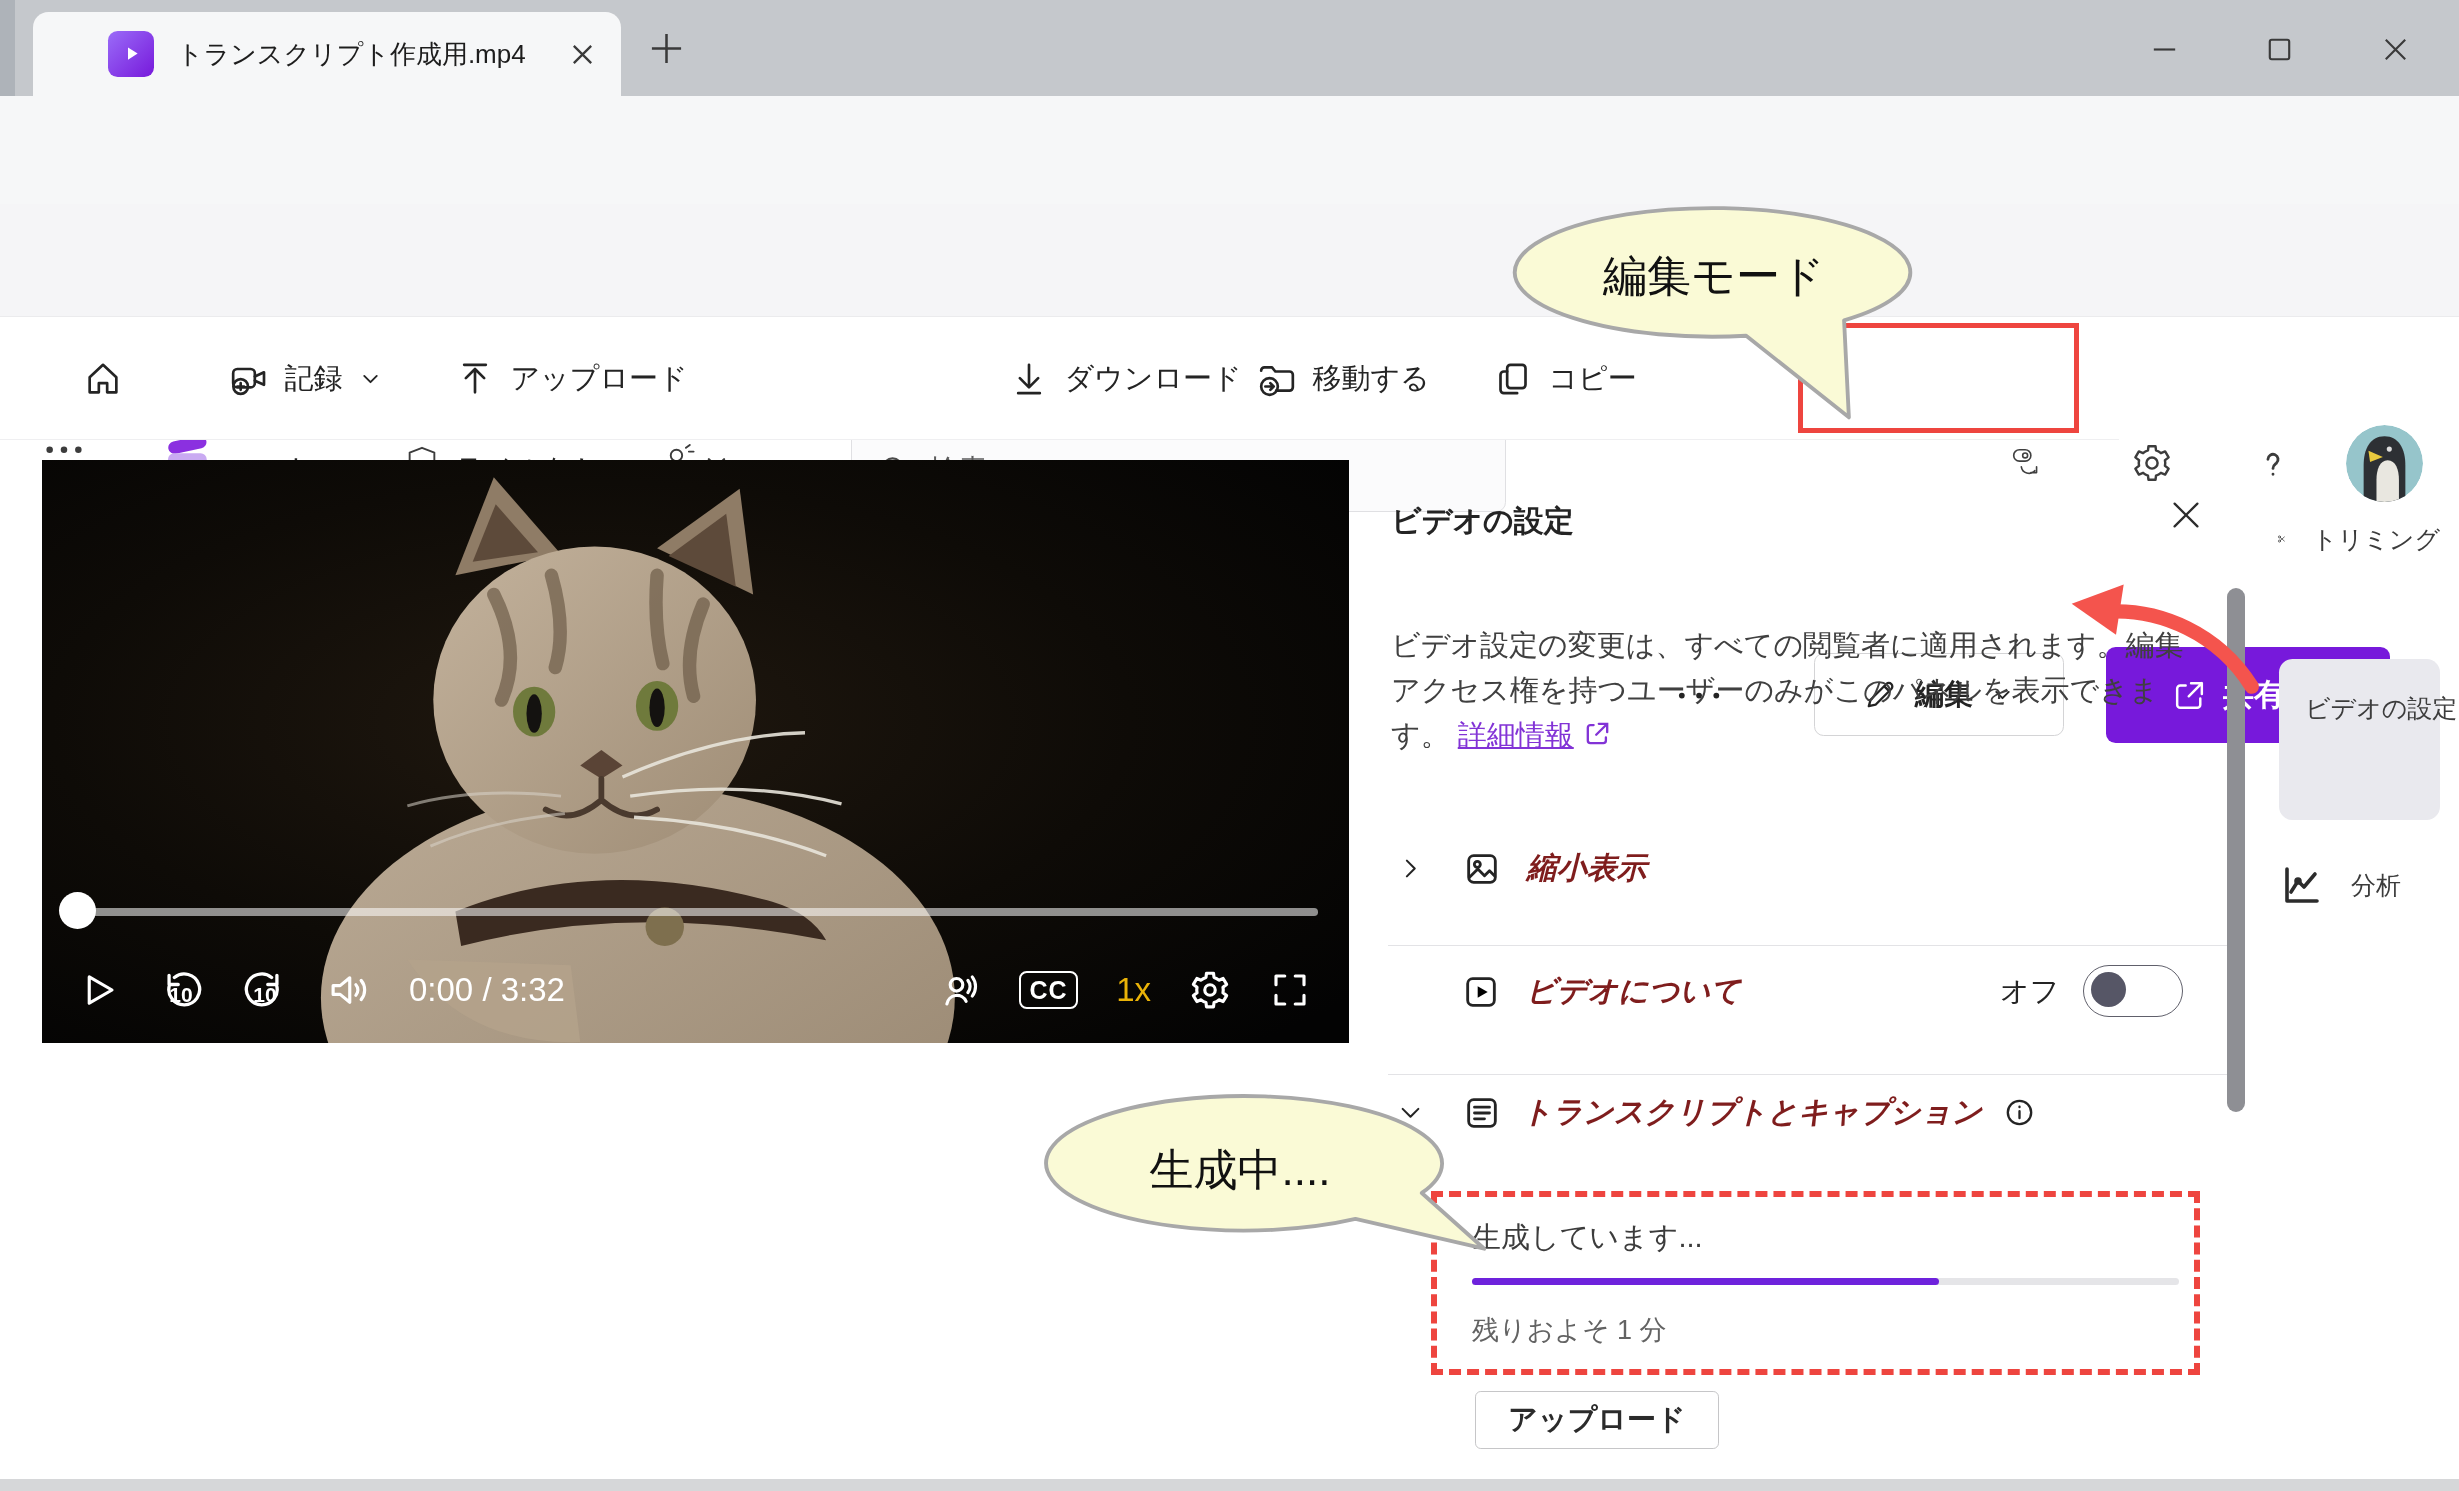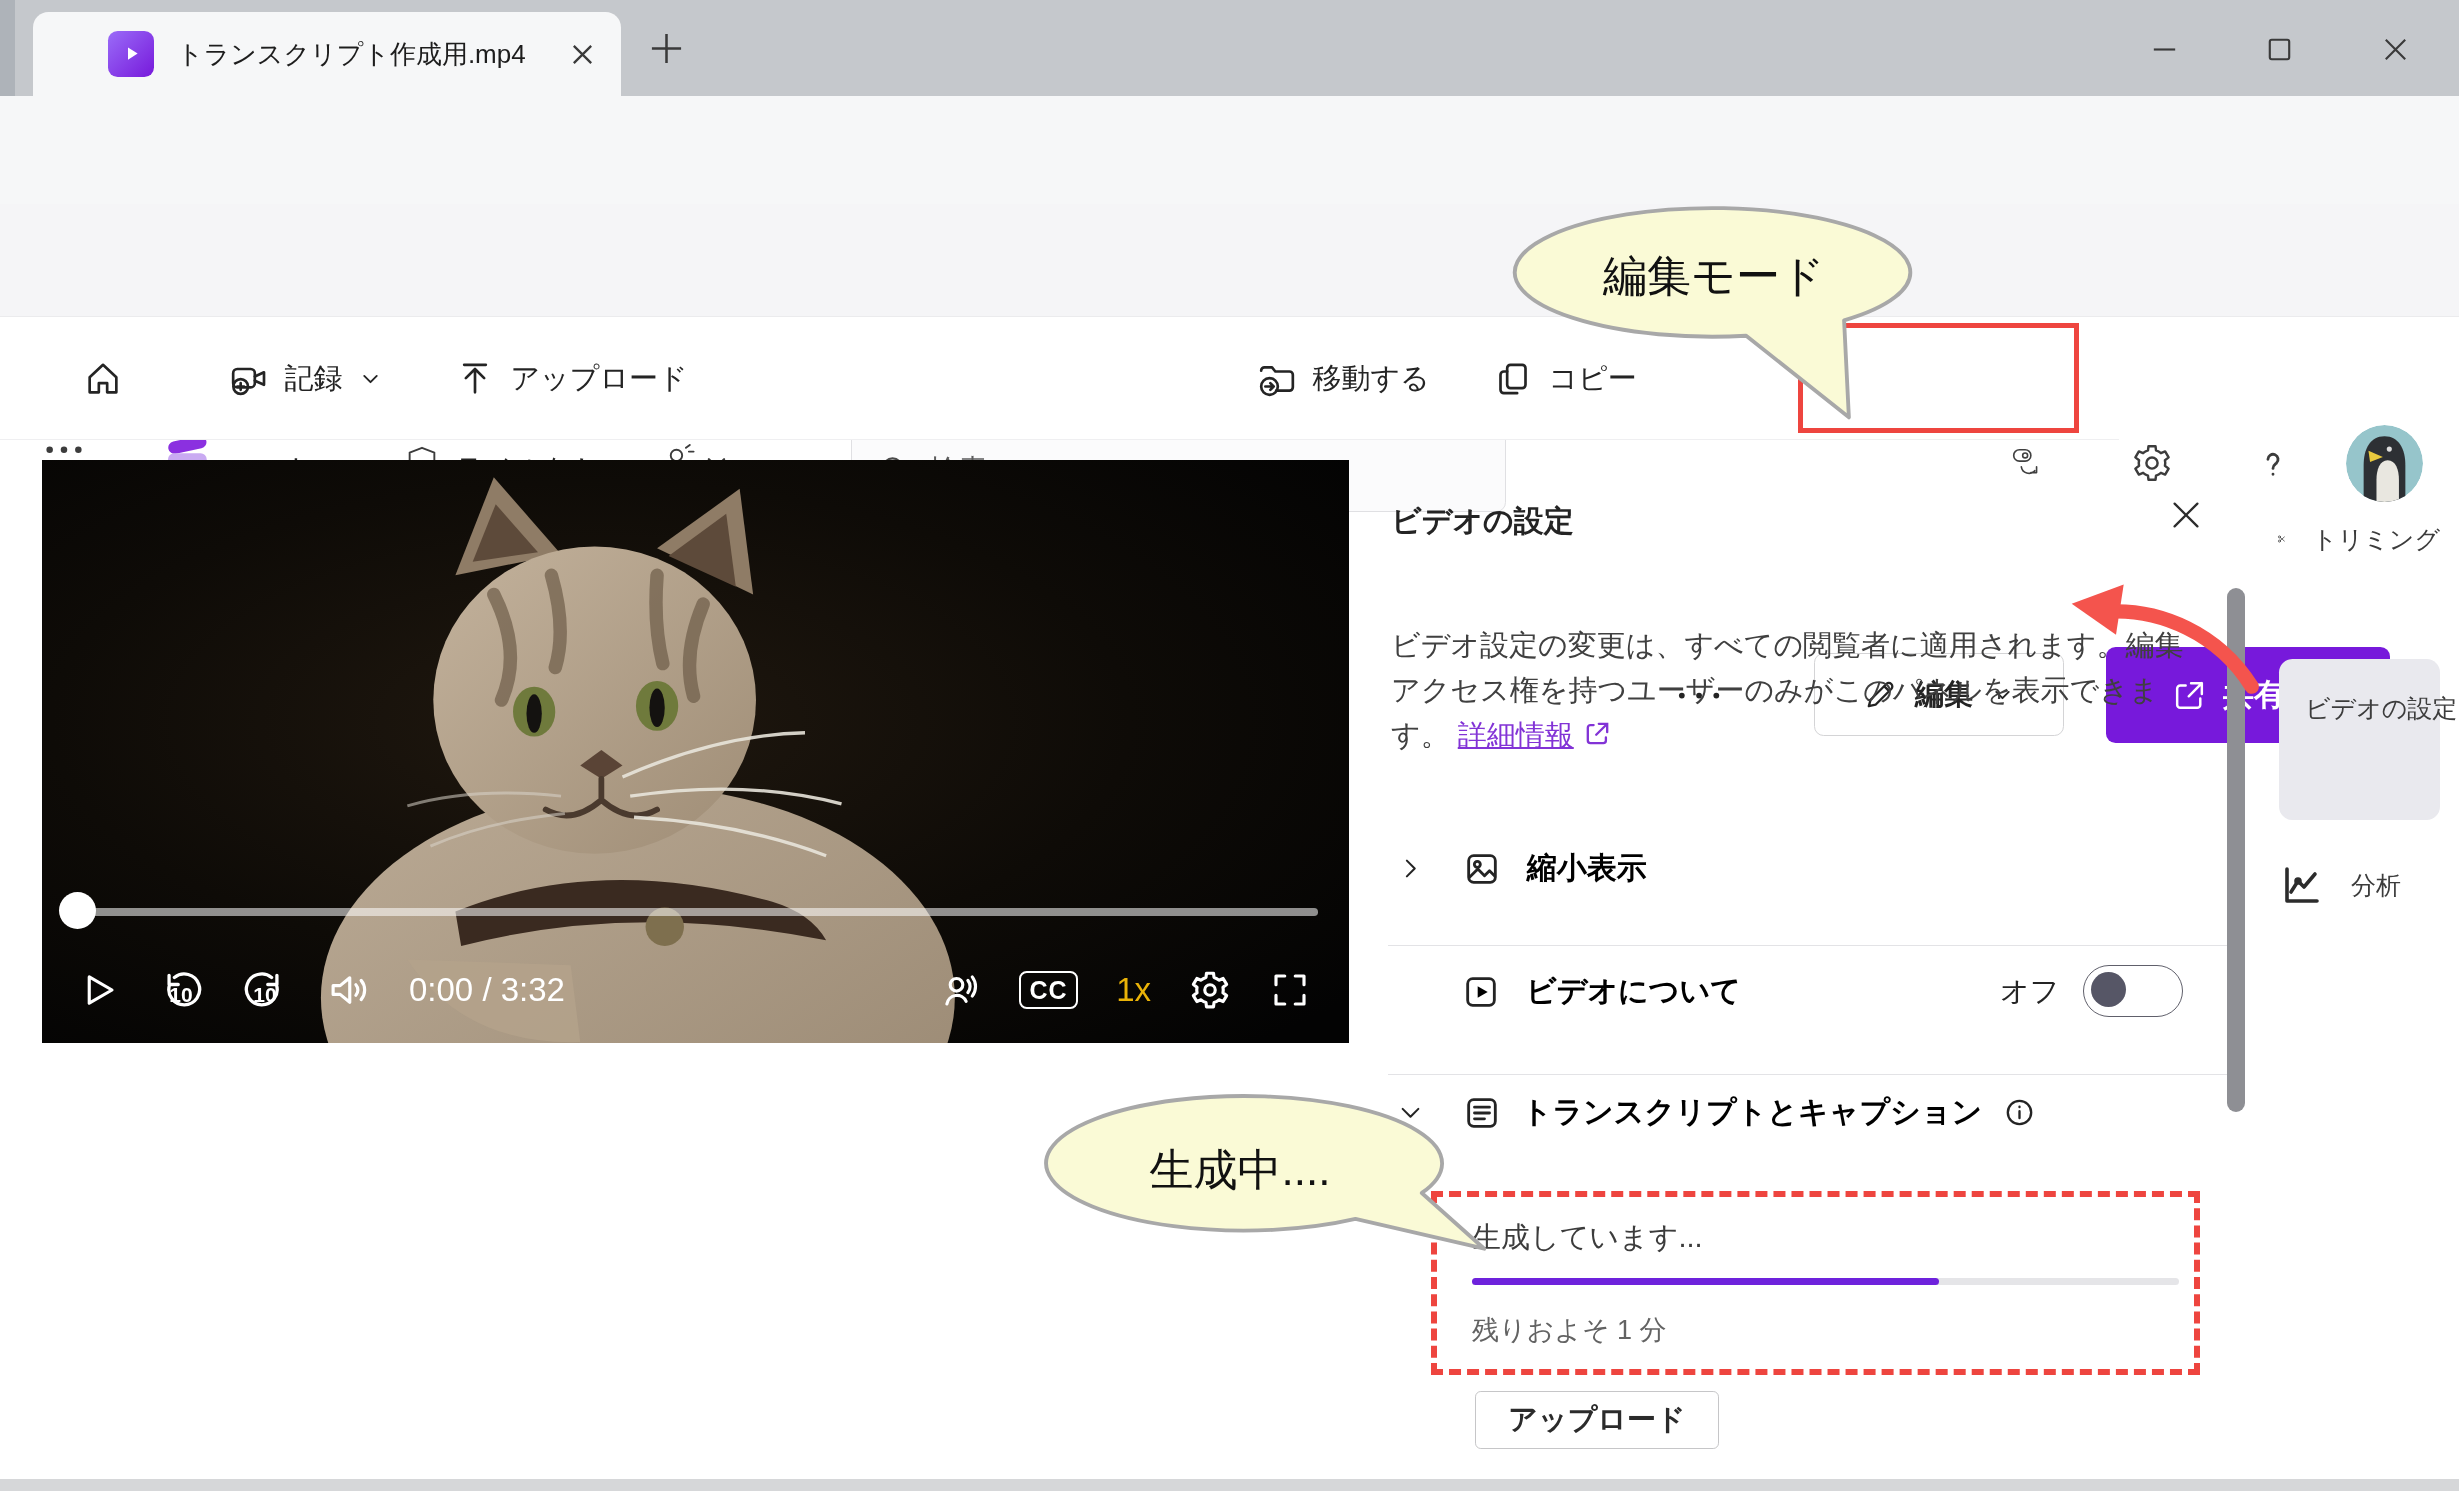--- a/index.html
+++ b/index.html
@@ -65,21 +65,21 @@
   .skip .num { position:absolute; left:0; top:15.4px; width:100%; text-align:center; font-size:21px; color:#fff; font-weight:700; }
   .ccbadge { border:2.9px solid #fff; border-radius:7.7px; color:#fff; font-size:25px; font-weight:700; padding:2.9px 8.6px; letter-spacing:1px; }
   .vspeed { color:#eab308; font-size:33px; font-weight:400; }
 
   
   .panel-title { position:absolute; left:1391px; top:501px; font-size:30px; font-weight:600; color:#242424; }
   .panel-desc { position:absolute; left:1391px; top:623px; width:799px; font-size:29px; line-height:1.55; color:#404040; }
   .p-link { color:#8233d6; text-decoration:underline; }
   .extlink { display:inline-block; vertical-align:-3.8px; }
   .prow { position:absolute; left:1388px; width:850px; height:61px; display:flex; align-items:center; }
-  .prow .label { font-size:30px; font-weight:600; color:#000000; }
+  .prow .label { font-size:30px; font-weight:600; color:#7f1d1d;font-style:italic; }
   .p-ic { width:40px; height:40px; }
   .p-ic path, .p-ic rect, .p-ic circle { stroke:#242424; stroke-width:1.7; fill:none; stroke-linecap:round; stroke-linejoin:round; }
   .pdivider { position:absolute; left:1388px; width:850px; height:1px; background:#e3e3e6; }
   .toggle { position:absolute; left:2083px; top:965px; width:100px; height:52px; border:1.9px solid #60606b; border-radius:26px; background:#fff; }
   .toggle .tknob { position:absolute; left:6.7px; top:5.8px; width:35px; height:35px; border-radius:50%; background:#565666; }
   .offlbl { position:absolute; left:2000px; top:972px; font-size:29px; color:#242424; }
 
   .gen-status { position:absolute; left:1472px; top:1218px; font-size:29px; color:#3c3c3c; }
   .gen-bar { position:absolute; left:1472px; top:1278px; width:707px; height:6.7px; background:#e5e5e8; border-radius:3.8px; }
   .gen-fill { height:6.7px; background:#6e22dc; border-radius:3.8px; }
@@ -277,20 +277,26 @@
     </div>
 
     <div class="cmditem" style="left:455px">
       <svg class="cmd-ic" viewBox="0 0 24 24">
           <path d="M12 20 V7 M6.5 11.5 L12 6 l5.5 5.5 M5.5 3.5 h13"></path>
         </svg>
       <span>アップロード</span>
     </div>
 
 
+    <div class="cmditem" style="left:1009px">
+      <svg class="cmd-ic" viewBox="0 0 24 24">
+          <path d="M12 3.5 V16.5 M6.5 11.5 L12 17 l5.5 -5.5 M5.5 20.5 h13"></path>
+        </svg>
+      <span>ダウンロード</span>
+    </div>
 
     <div class="cmditem" style="left:1257px">
       <svg class="cmd-ic" viewBox="0 0 24 24">
         <path d="M2.5 7 a2 2 0 0 1 2 -2 h4.5 l2 2.5 h8.5 a2 2 0 0 1 2 2 V17 a2 2 0 0 1 -2 2 h-8"></path>
         <circle cx="7.5" cy="16.5" r="5" fill="#242424" stroke="none"></circle>
         <path d="M5 16.5 h5 M8 14.5 l2 2 -2 2" stroke="#fff" stroke-width="1.4"></path>
       </svg>
       <span>移動する</span>
     </div>
 

